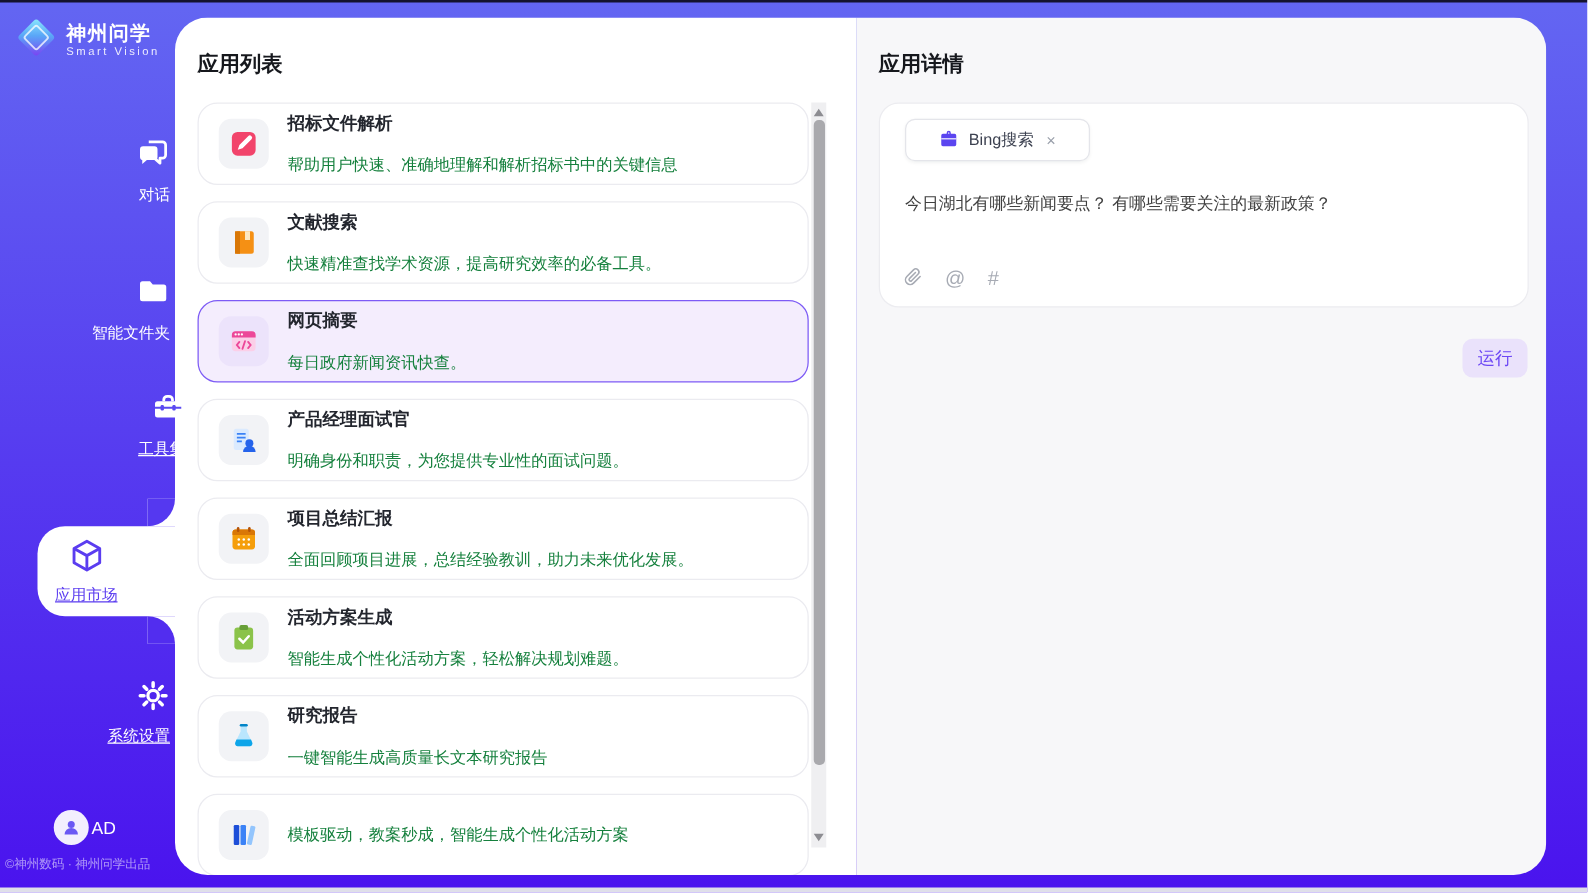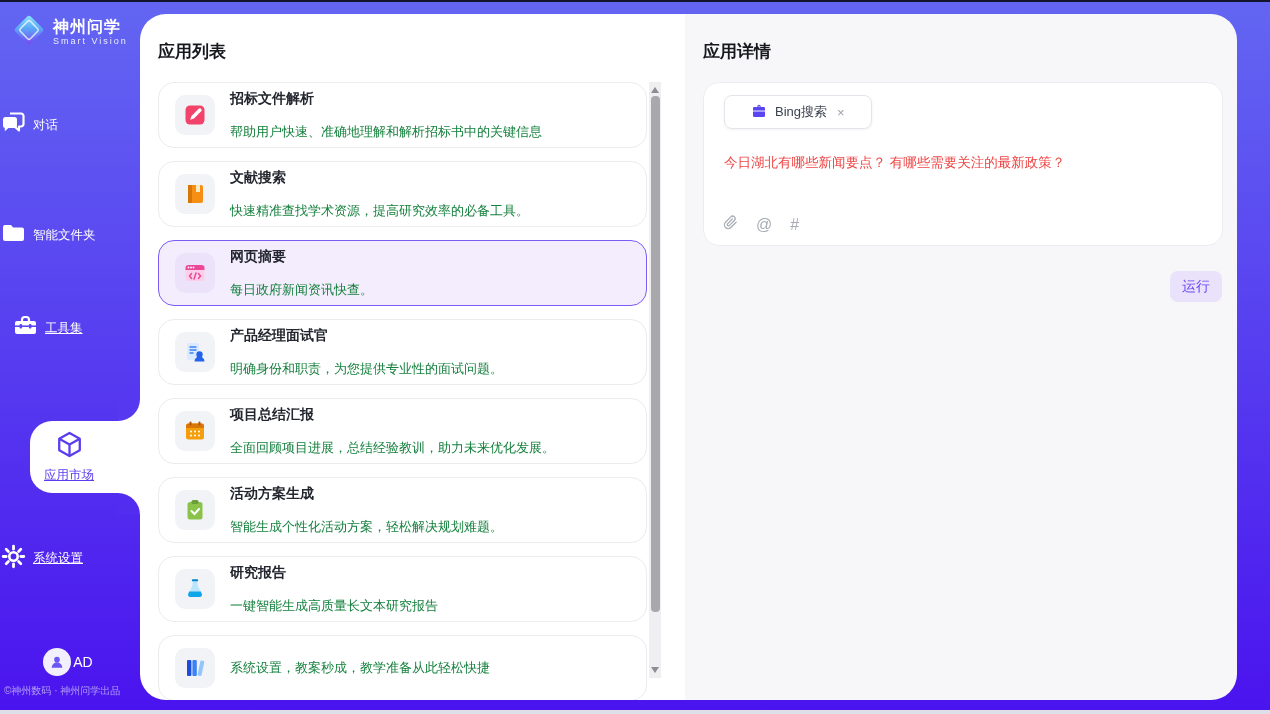--- a/index.html
+++ b/index.html
@@ -6,21 +6,21 @@
   body{width:1270px;height:714px;overflow:hidden;font-family:"Liberation Sans","DejaVu Sans",sans-serif;}
   .app{position:relative;width:1270px;height:714px;background:linear-gradient(180deg,#6366f2 0%,#4a13ee 100%);overflow:hidden;}
   .edge-top{position:absolute;left:0;top:0;width:100%;height:2px;background:#14132e;z-index:50;}
   .edge-bottom{position:absolute;left:0;bottom:0;width:100%;height:4px;background:#dfdfe9;z-index:50;}
 
   
   .sidebar{position:absolute;left:0;top:0;width:140px;height:100%;z-index:5;}
   .logo-row{position:absolute;top:13px;left:12px;display:flex;align-items:center;gap:7px;}
   .brand-name{color:#fff;font-size:16px;font-weight:bold;letter-spacing:1px;line-height:1.1;}
   .brand-sub{color:rgba(255,255,255,.88);font-size:9px;letter-spacing:2px;}
-  .nav-item{position:absolute;left:0;width:136px;display:flex;align-items:center;gap:6px;color:#fff;cursor:pointer;}
+  .nav-item{position:absolute;left:0;width:136px;display:flex;flex-direction:column;align-items:flex-end;gap:6px;color:#fff;cursor:pointer;}
   .nav-label{font-size:12.5px;}
   .nav-label.u{text-decoration:underline;}
   .ni-0{top:110px;} .ni-1{top:220px;} .ni-2{top:313px;padding-left:12px;} .ni-4{top:543px;}
 
   
   .active-bump{position:absolute;left:30px;top:421px;width:110px;height:72px;background:#fff;border-radius:22px 0 0 22px;display:flex;flex-direction:column;align-items:center;justify-content:center;gap:4px;padding-right:32px;box-sizing:border-box;color:#5b3df0;cursor:pointer;z-index:6;}
   .active-bump .nav-label{text-decoration:underline;}
   .notch{position:absolute;left:118px;width:22px;height:22px;background:#fff;z-index:6;}
   .notch.top{top:399px;} .notch.bot{top:493px;}
   .notch i{display:block;width:100%;height:100%;}
@@ -51,21 +51,21 @@
   .scrollbar{position:absolute;top:68px;right:24px;width:12px;height:596px;background:#efeff1;}
   .sb-arrow{width:0;height:0;border-left:4px solid transparent;border-right:4px solid transparent;position:absolute;left:2px;}
   .sb-up{top:5px;border-bottom:6px solid #8d8d92;}
   .sb-down{bottom:5px;border-top:6px solid #8d8d92;}
   .sb-thumb{position:absolute;top:14px;left:1.5px;width:9px;height:516px;background:#a9a9ad;border-radius:4px;cursor:pointer;}
 
   
   .detail-card{position:absolute;top:68px;left:18px;width:520px;height:164px;background:#fff;border:1px solid #ececf0;border-radius:16px;box-sizing:border-box;padding:12px 20px;}
   .tool-tag{display:inline-flex;align-items:center;gap:8px;height:32px;padding:0 26px;border:1px solid #e4e5ea;border-radius:8px;background:#fff;box-shadow:0 1px 3px rgba(23,26,31,.06);font-size:13px;color:#3c4150;cursor:pointer;}
   .tag-close{color:#9aa0ab;font-size:13px;margin-left:2px;cursor:pointer;}
-  .query{margin-top:24px;font-size:13.5px;color:#ef4444;line-height:1.5;cursor:text;}
+  .query{margin-top:24px;font-size:13.5px;color:#404040;line-height:1.5;cursor:text;}
   .input-toolbar{position:absolute;left:19px;bottom:10px;display:flex;gap:18px;align-items:center;color:#a7abb4;}
   .tb-glyph{font-size:16px;line-height:1;cursor:pointer;color:#a7abb4;}
   .run-btn{position:absolute;top:257px;right:15px;width:52px;height:31px;background:#eae2fb;color:#6c47f5;font-size:14px;border:none;border-radius:8px;display:flex;align-items:center;justify-content:center;cursor:pointer;}
 </style>
 </head>
 <body>
 
 <div class="app">
   <div class="edge-top"></div>
 
@@ -279,21 +279,21 @@
 
         <div class="card">
           <span class="app-icon">
             <svg width="24" height="24" viewBox="0 0 24 24">
               <rect x="4" y="4" width="4.4" height="16" rx="1" fill="#1d4ed8"></rect>
               <rect x="9.4" y="4" width="4.4" height="16" rx="1" fill="#3b82f6"></rect>
               <rect x="16" y="4.6" width="4" height="15.4" rx="1" fill="#93c5fd" transform="rotate(12 18 12)"></rect>
             </svg>
           </span>
           <span class="card-text">
-            <span class="card-desc">系统设置，教案秒成，教学准备从此轻松快捷</span>
+            <span class="card-desc">模板驱动，教案秒成，智能生成个性化活动方案</span>
           </span>
         </div>
       </div>
 
       <div class="scrollbar">
         <div class="sb-arrow sb-up"></div>
         <div class="sb-thumb"></div>
         <div class="sb-arrow sb-down"></div>
       </div>
     </div>

